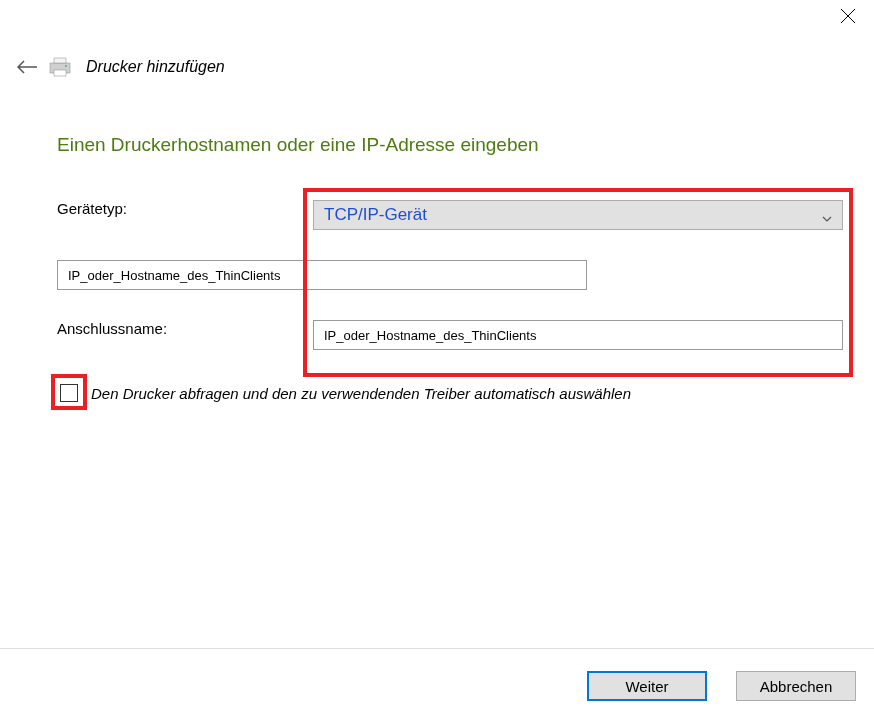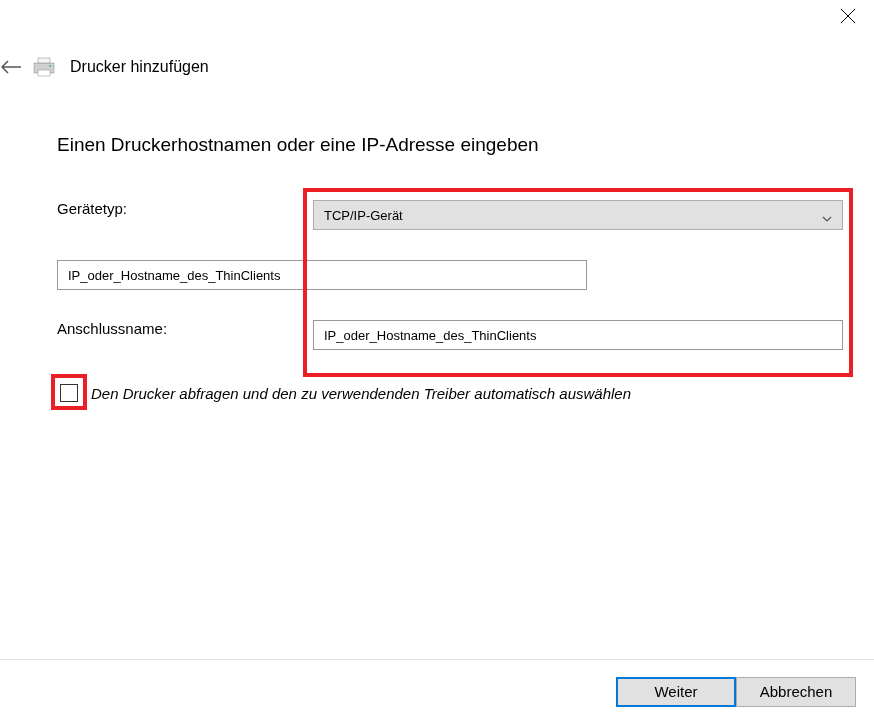--- a/index.html
+++ b/index.html
@@ -30,22 +30,24 @@
     }
     .close-icon svg {
       width: 16px;
       height: 16px;
       stroke: #000;
       stroke-width: 1;
     }
     .header-row {
       display: flex;
       align-items: center;
+      padding-left: 16px;
       padding-top: 18px;
       gap: 10px;
+      font-style: italic;
     }
     .back-arrow {
       width: 22px;
       height: 22px;
       cursor: pointer;
       display: flex;
       align-items: center;
       justify-content: center;
     }
     .back-arrow svg {
@@ -58,21 +60,21 @@
       width: 24px;
       height: 20px;
     }
     .wizard-title {
       font-size: 16px;
       font-weight: 400;
       color: #000;
       padding-left: 4px;
     }
     .page-heading {
-      color: #000000;
+      color: #4d7c0f;
       font-size: 19px;
       font-weight: 400;
       padding-left: 57px;
       padding-top: 56px;
     }
     .red-box-main {
       position: absolute;
       left: 303px;
       top: 188px;
       width: 550px;
@@ -99,22 +101,22 @@
       height: 30px;
       background: #e1e1e1;
       border: 1px solid #adadad;
       display: flex;
       align-items: center;
       padding: 0 10px;
       position: relative;
       cursor: pointer;
     }
     .select-value {
-      font-size: 13px;
-      color: #000000;
+      font-size: 17px;
+      color: #1d4ed8;
       flex: 1;
     }
     .chevron-down {
       width: 10px;
       height: 10px;
     }
     .text-input {
       width: 530px;
       height: 30px;
       border: 1px solid #999;
@@ -151,27 +153,27 @@
     .checkbox-label {
       font-size: 15px;
       color: #000;
       font-style: italic;
     }
     .footer {
       position: absolute;
       bottom: 0;
       left: 0;
       right: 0;
-      height: 64px;
+      height: 75px;
       border-top: 1px solid #dfdfdf;
       display: flex;
       justify-content: flex-end;
       align-items: center;
       padding-right: 18px;
-      gap: 0;
+      gap: 29px;
     }
     .btn {
       width: 120px;
       height: 30px;
       font-size: 15px;
       border: 1px solid #adadad;
       background: #e1e1e1;
       cursor: pointer;
     }
     .btn-primary {

